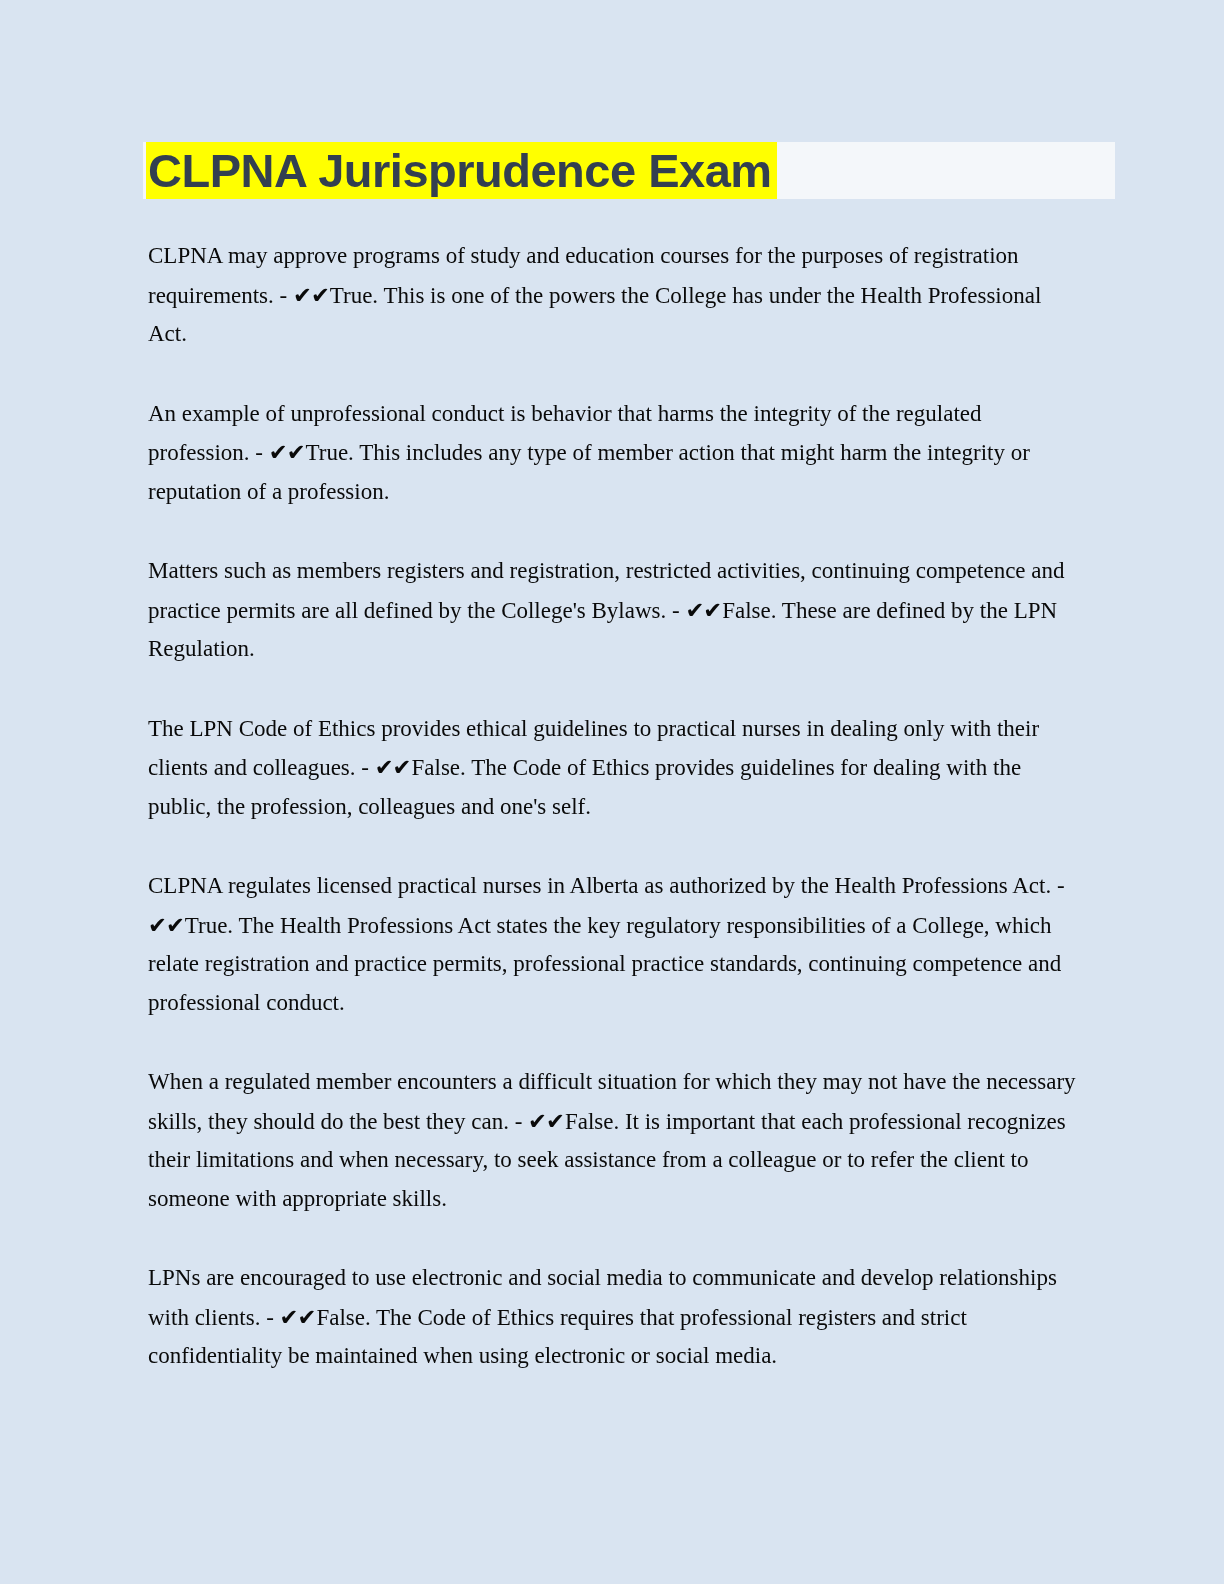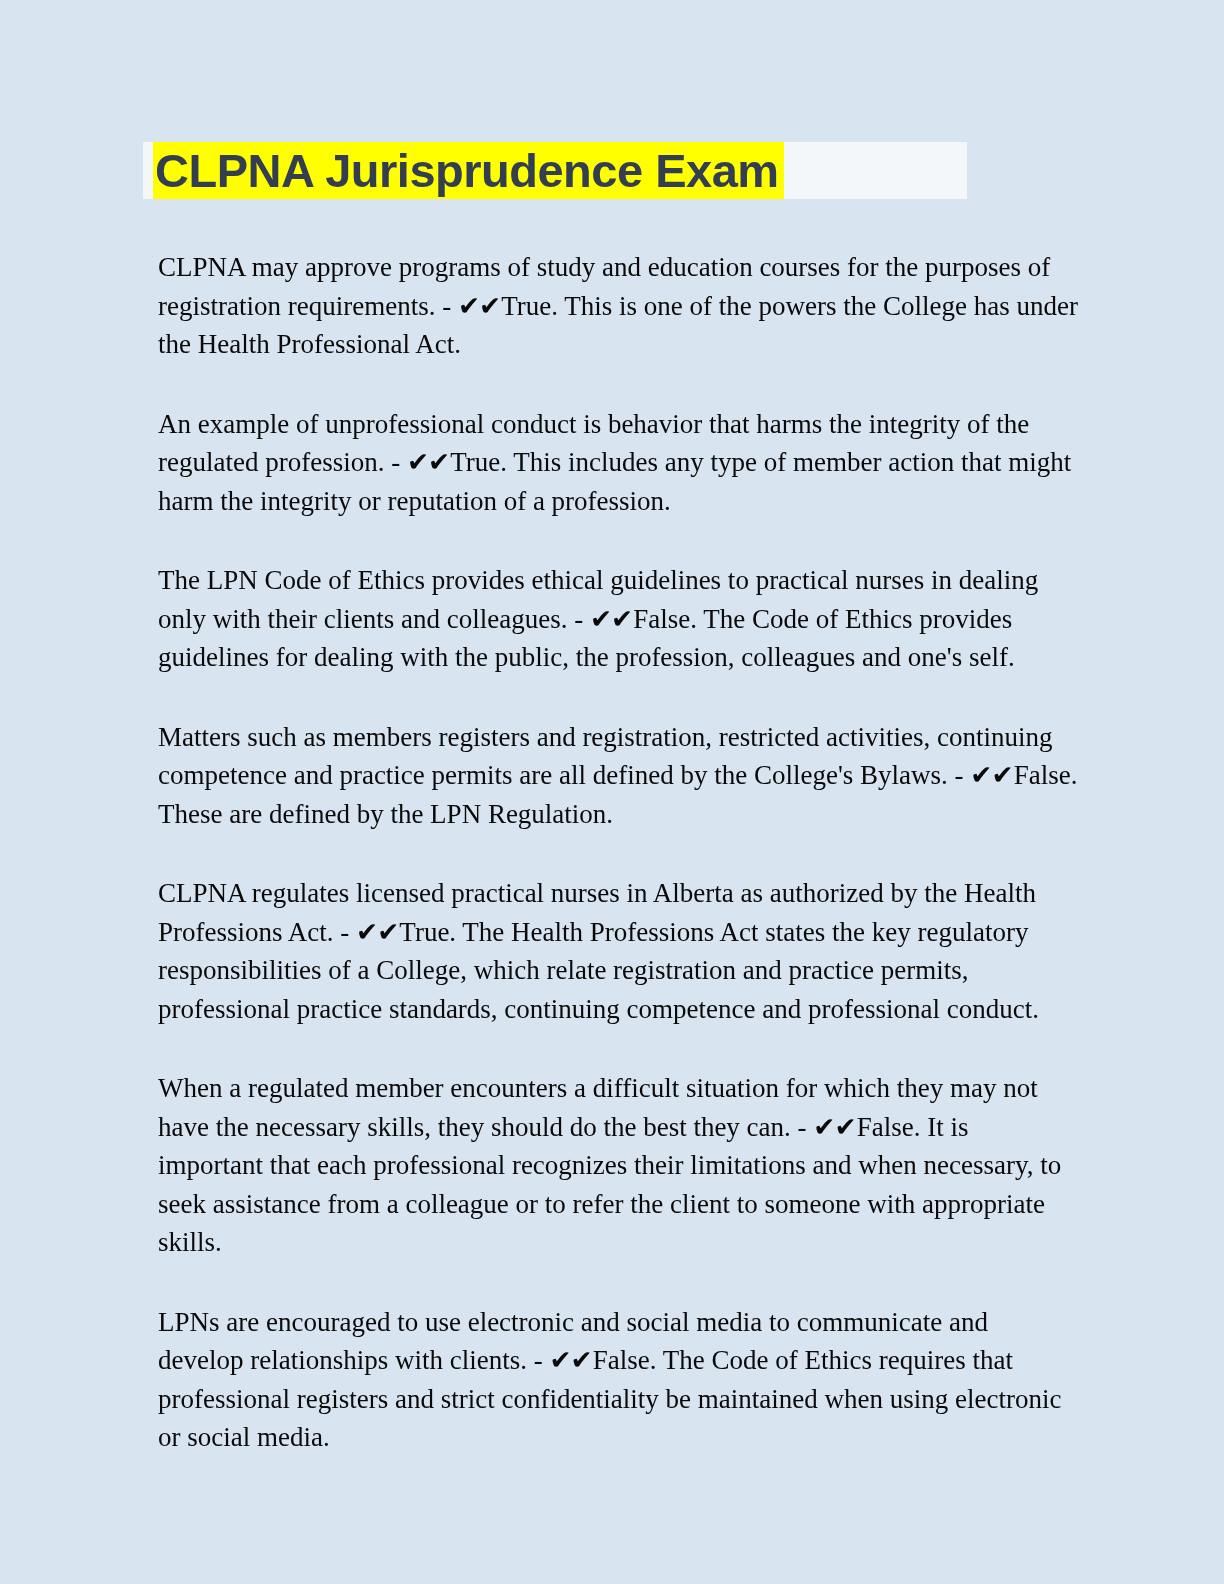--- a/index.html
+++ b/index.html
@@ -21,44 +21,44 @@
     position: relative;
     overflow: hidden;
   }
   .content {
     position: absolute;
     left: 143px;
     top: 142px;
     width: 936px;
   }
   .title-strip {
-    margin: 0 0 49px 0;
-    width: 824px;
+    margin: 0 0 38px 0;
+    width: 972px;
     height: 57px;
     line-height: 57px;
     background: var(--strip-bg);
-    padding-left: 10px;
+    padding-left: 3px;
     white-space: nowrap;
   }
   .title-highlight {
     display: inline-block;
     height: 100%;
     line-height: 57px;
     background: var(--highlight);
     color: var(--title-color);
     font-family: "Liberation Sans", sans-serif;
     font-weight: bold;
     font-size: 47px;
     padding: 0 5px 0 2px;
     letter-spacing: -0.5px;
   }
   .qa {
-    margin: 0 0 41px 15px;
+    margin: 0 0 41px 5px;
     font-family: "Liberation Serif", serif;
-    font-size: 27px;
+    font-size: 23px;
     line-height: 38.5px;
     color: var(--body-color);
     text-align: left;
   }
   .qa .marks {
     font-family: "DejaVu Sans", sans-serif;
     font-size: 0.98em;
     letter-spacing: -1px;
     padding-right: 1px;
   }
@@ -67,23 +67,23 @@
 <body>
 
 <div class="content">
   <h1 class="title-strip"><span class="title-highlight">CLPNA Jurisprudence Exam</span></h1>
 
   <div id="qa-list">
   <p class="qa"><span>CLPNA may approve programs of study and education courses for the purposes of registration requirements.</span><span> - </span><span class="marks">✔✔</span><span>True. This is one of the powers the College has under the Health Professional Act.</span></p>
 
   <p class="qa"><span>An example of unprofessional conduct is behavior that harms the integrity of the regulated profession.</span><span> - </span><span class="marks">✔✔</span><span>True. This includes any type of member action that might harm the integrity or reputation of a profession.</span></p>
 
+  <p class="qa"><span>Matters such as members registers and registration, restricted activities, continuing competence and practice permits are all defined by the College's Bylaws.</span><span> - </span><span class="marks">✔✔</span><span>False. These are defined by the LPN Regulation.</span></p>
+
   <p class="qa"><span>The LPN Code of Ethics provides ethical guidelines to practical nurses in dealing only with their clients and colleagues.</span><span> - </span><span class="marks">✔✔</span><span>False. The Code of Ethics provides guidelines for dealing with the public, the profession, colleagues and one's self.</span></p>
-
-  <p class="qa"><span>Matters such as members registers and registration, restricted activities, continuing competence and practice permits are all defined by the College's Bylaws.</span><span> - </span><span class="marks">✔✔</span><span>False. These are defined by the LPN Regulation.</span></p>
 
   <p class="qa"><span>CLPNA regulates licensed practical nurses in Alberta as authorized by the Health Professions Act.</span><span> - </span><span class="marks">✔✔</span><span>True. The Health Professions Act states the key regulatory responsibilities of a College, which relate registration and practice permits, professional practice standards, continuing competence and professional conduct.</span></p>
 
   <p class="qa"><span>When a regulated member encounters a difficult situation for which they may not have the necessary skills, they should do the best they can.</span><span> - </span><span class="marks">✔✔</span><span>False. It is important that each professional recognizes their limitations and when necessary, to seek assistance from a colleague or to refer the client to someone with appropriate skills.</span></p>
 
   <p class="qa"><span>LPNs are encouraged to use electronic and social media to communicate and develop relationships with clients.</span><span> - </span><span class="marks">✔✔</span><span>False. The Code of Ethics requires that professional registers and strict confidentiality be maintained when using electronic or social media.</span></p>
 </div>
 </div>
 
 </body></html>

